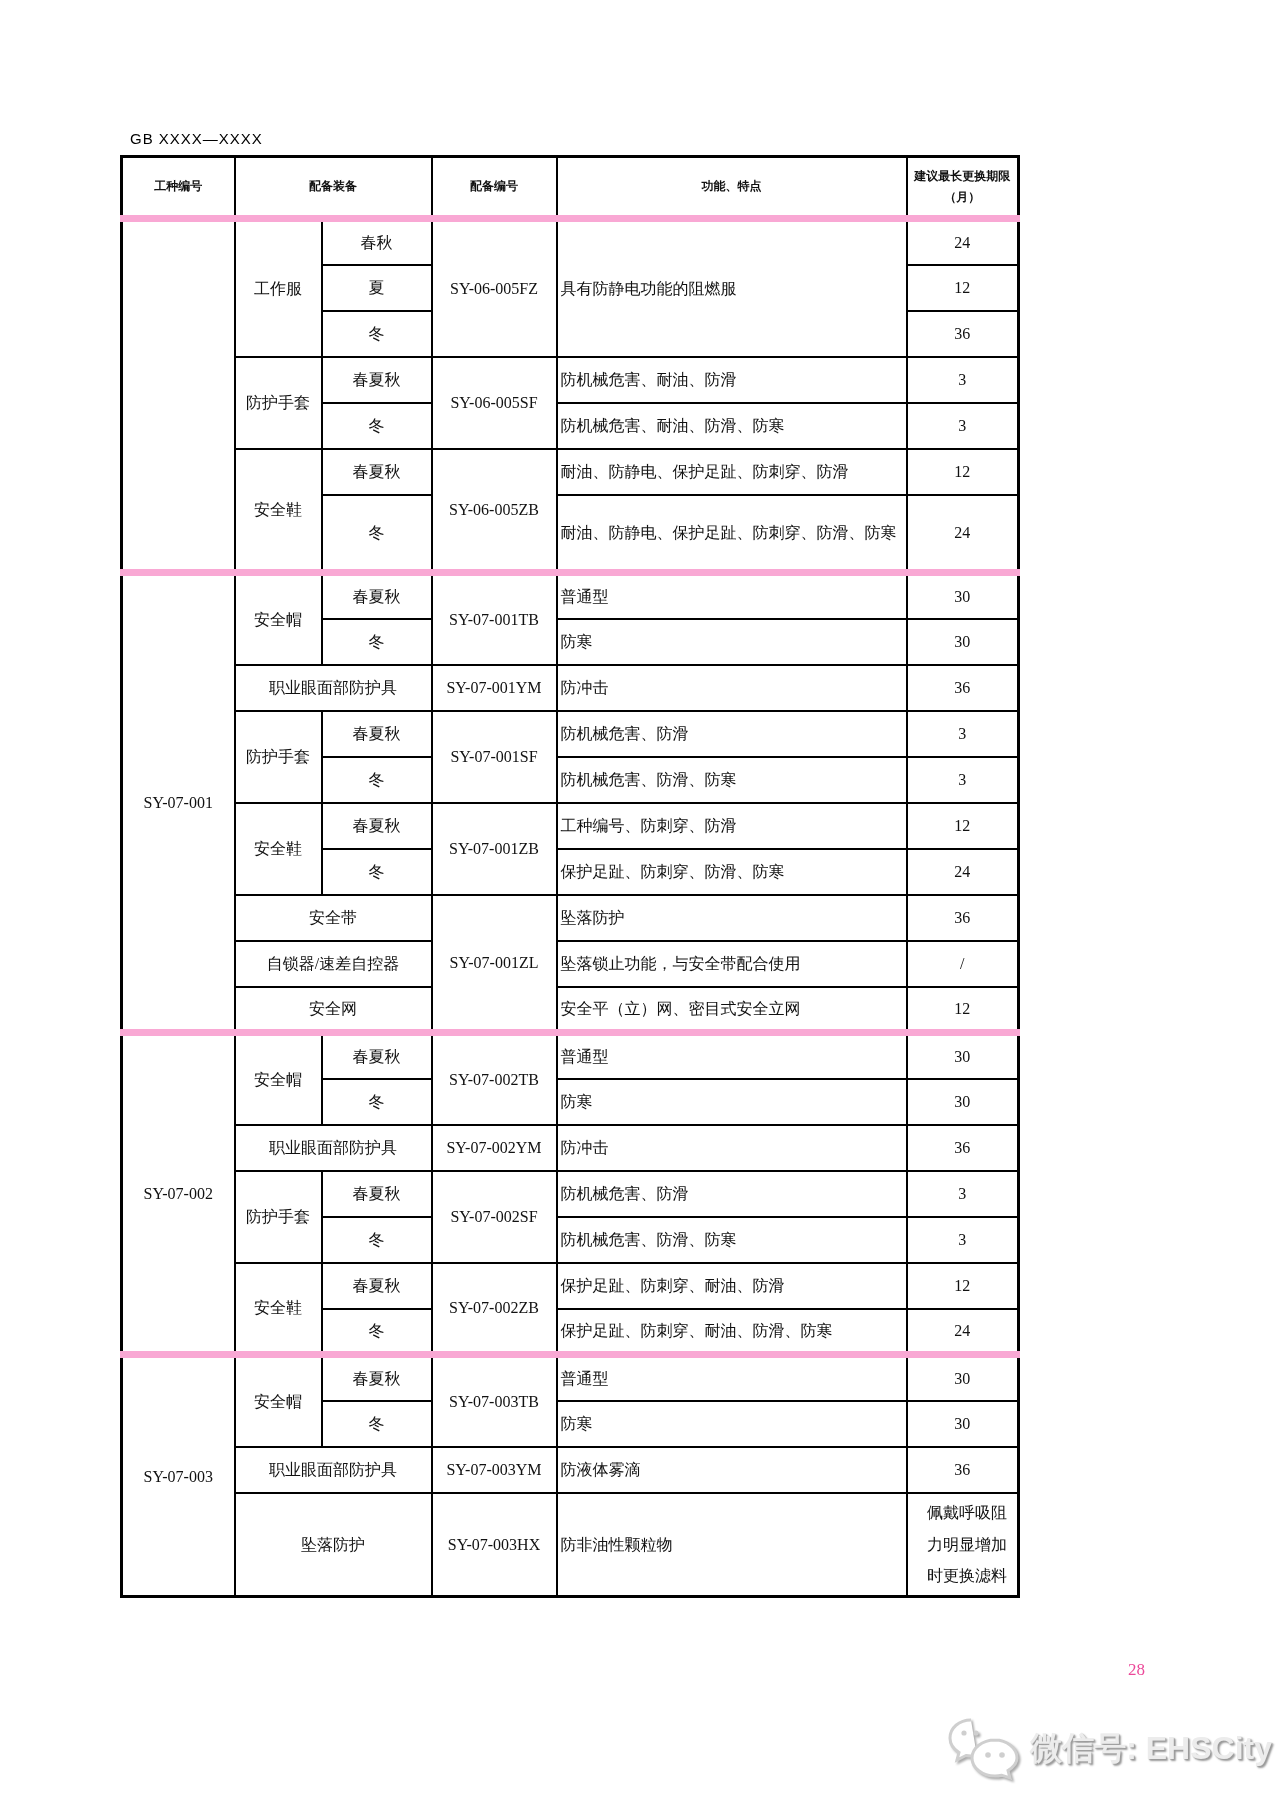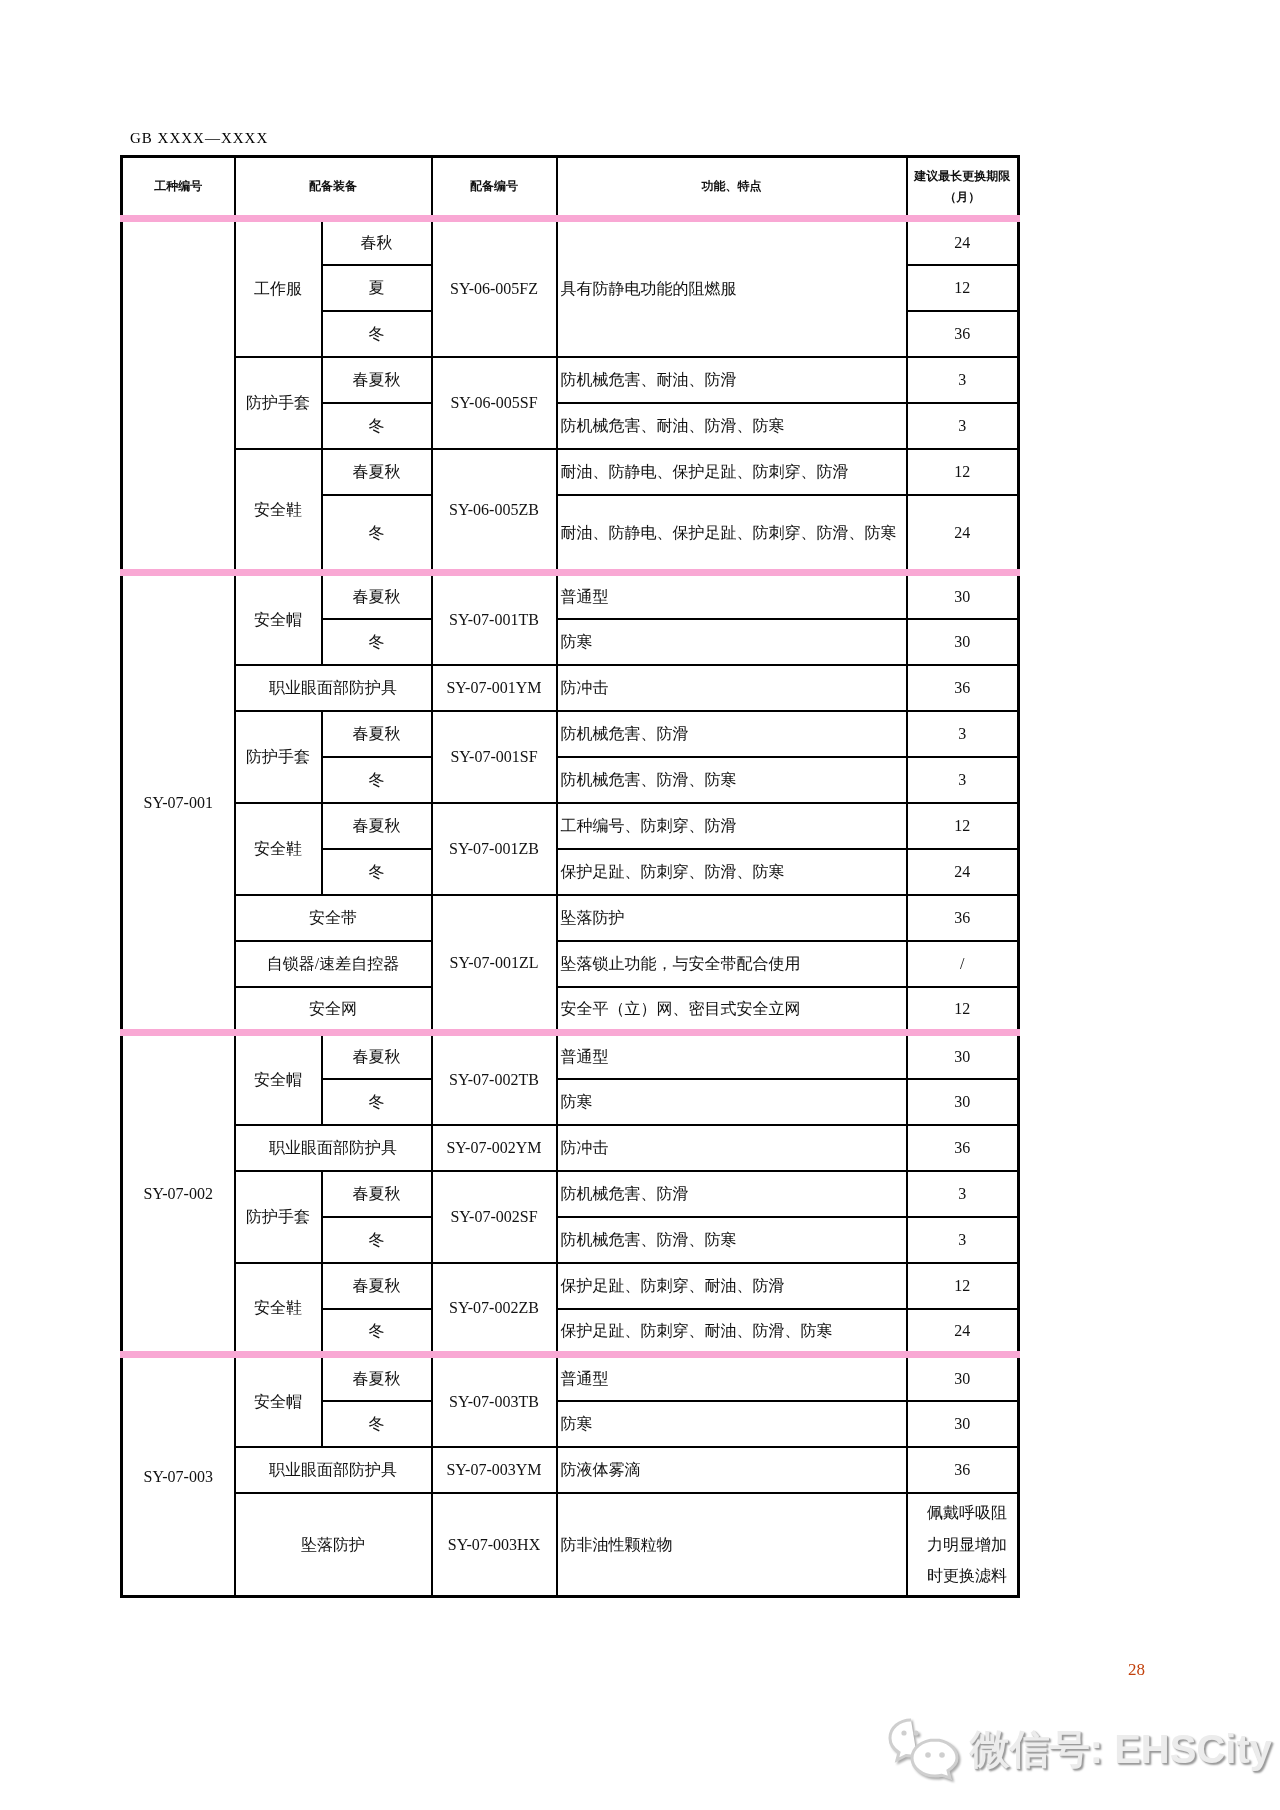--- a/index.html
+++ b/index.html
@@ -2,21 +2,21 @@
 <html><head>
 <meta charset="utf-8">
 <style>
   html,body{margin:0;padding:0;}
   body{
     width:1280px;height:1810px;position:relative;background:#ffffff;
     font-family:"Liberation Serif",serif;color:#111;
   }
   .doc-code{
     position:absolute;left:130px;top:130px;
-    font-family:Liberation Serif, serif;font-size:15px;letter-spacing:1px;color:#000;
+    font-family:Liberation Sans, sans-serif;font-size:15px;letter-spacing:1px;color:#000;
   }
   table.ppe{
     position:absolute;left:120px;top:155px;width:897px;
     border-collapse:collapse;table-layout:fixed;
     border:3px solid #000;background:#fff;
   }
   th,td{
     border:2px solid #000;
     font-size:16px;text-align:center;vertical-align:middle;
     padding:2px 4px;line-height:1.95;word-break:break-all;
@@ -27,27 +27,27 @@
   }
   thead tr{height:62px;}
   tbody tr{height:46px;}
   tr.tall{height:78px;}
   tr.xtall{height:104px;}
   tr.block-start td{border-top:7px solid #f9a8d4;}
   td.func{text-align:left;padding-left:3px;padding-right:8px;}
   td.term-left{text-align:right;padding:2px 10px;}
   .page-num{
     position:absolute;left:1128px;top:1660px;
-    font-size:17px;color:#c2410c;font-family:"Liberation Serif",serif;
+    font-size:17px;color:#ec4899;font-family:"Liberation Serif",serif;
   }
   .watermark{
     position:absolute;right:8px;top:1716px;
     display:flex;align-items:center;gap:8px;
     font-family:"Liberation Sans",sans-serif;
-    font-size:40px;font-weight:bold;color:#ececec;
+    font-size:32px;font-weight:bold;color:#ececec;
     text-shadow:2px 2px 2px #9a9a9a,1px 1px 1px #b5b5b5;
     white-space:nowrap;
   }
   .watermark svg{filter:drop-shadow(2px 2px 1px #aaaaaa);}
 </style>
 </head>
 <body>
 
 <div class="doc-code">GB XXXX—XXXX</div>
 

